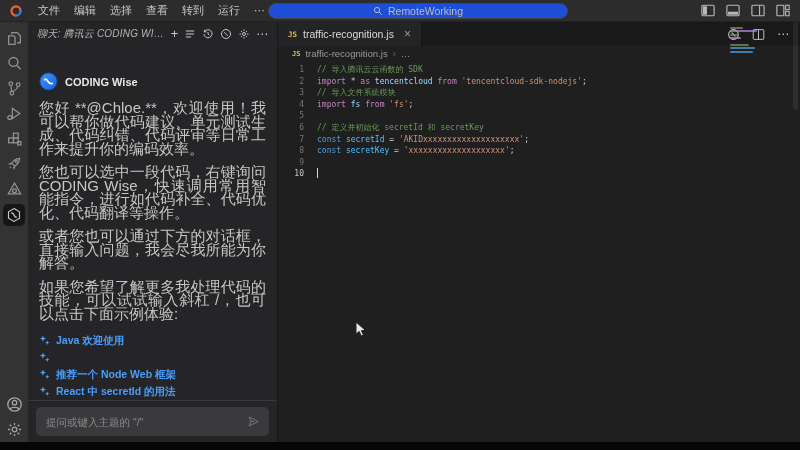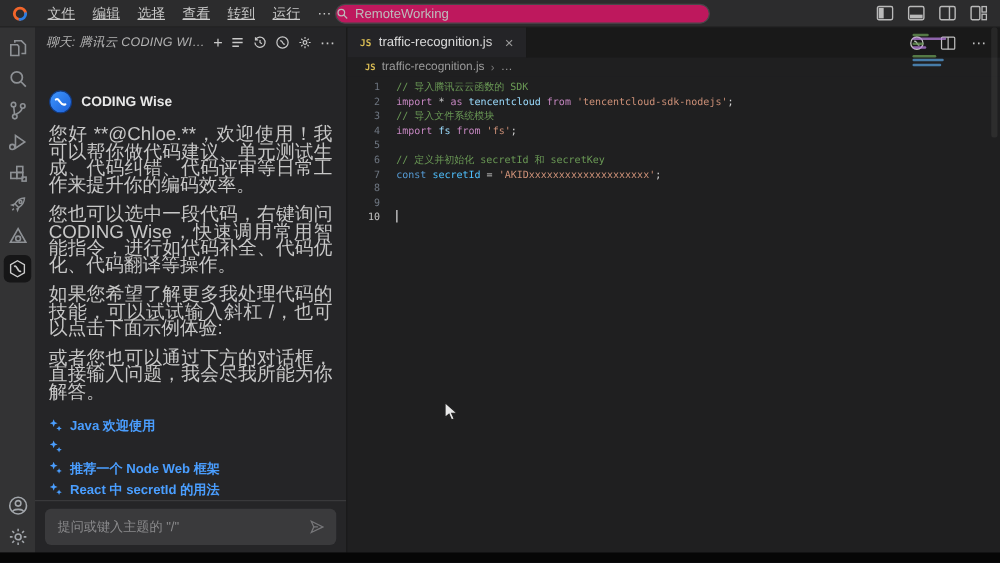--- a/index.html
+++ b/index.html
@@ -17,22 +17,22 @@
     background:#2c2c2d; display:flex; align-items:center;
     border-bottom:1px solid #222;
   }
   .tb-logo { margin:0 8px 0 9px; }
   .menu-item { font-size:11px; color:#c8c8c8; padding:0 7px; cursor:default; }
   .menu-more { font-size:11px; color:#c8c8c8; padding:0 7px; letter-spacing:1px; }
   .nav-arrow { font-size:12px; padding:0 6px; color:#c5c5c5; }
   .nav-arrow.dim { color:#696969; }
   #command-center {
     position:absolute; left:268px; top:3px; width:300px; height:16px;
-    background:#be185d; border:1px solid #47474a; border-radius:8px;
-    display:flex; align-items:center; justify-content:flex-start; gap:5px;
+    background:#1d4ed8; border:1px solid #47474a; border-radius:8px;
+    display:flex; align-items:center; justify-content:center; gap:5px;
     color:#bdbdbd; font-size:10.5px;
   }
   #layout-icons { position:absolute; right:10px; top:4px; display:flex; gap:11px; }
 
   
   #main { position:absolute; top:22px; left:0; width:800px; height:420px; display:flex; }
 
   
   #activitybar {
     width:28px; background:#333334; height:100%;
@@ -136,21 +136,21 @@
 
 <div id="window">
 
   <div id="titlebar">
     <span class="tb-logo">
       <svg width="14" height="14" viewBox="0 0 16 16">
         <path d="M13.2 8a5.2 5.2 0 1 0 -5.2 5.2" fill="none" stroke="#f2652a" stroke-width="2.6" stroke-linecap="round"></path>
         <path d="M8 13.2a5.2 5.2 0 0 0 5.2 -5.2" fill="none" stroke="#2b7de1" stroke-width="2.6" stroke-linecap="round"></path>
       </svg>
     </span>
-    <div id="menu-bar" style="display: flex; text-decoration: underline;">
+    <div id="menu-bar" style="display: flex;">
         <span class="menu-item">文件</span>
         <span class="menu-item">编辑</span>
         <span class="menu-item">选择</span>
         <span class="menu-item">查看</span>
         <span class="menu-item">转到</span>
         <span class="menu-item">运行</span>
       </div>
     <span class="menu-more">⋯</span>
     <span class="nav-arrow" style="margin-left:14px">←</span>
     <span class="nav-arrow dim">→</span>
@@ -312,22 +312,22 @@
               <circle cx="10" cy="10" r="9.2" fill="url(#avg)"></circle>
               <circle cx="10" cy="10" r="9.2" fill="none" stroke="#123a80" stroke-width="1"></circle>
               <path d="M6 8c3-2.4 3.6 6.4 8 4" fill="none" stroke="#fff" stroke-width="1.8" stroke-linecap="round"></path>
             </svg>
           </span>
           <span id="assistant-name">CODING Wise</span>
         </div>
         <div id="chat-paragraphs">
             <div class="msg-p">您好 **@Chloe.**，欢迎使用！我可以帮你做代码建议、单元测试生成、代码纠错、代码评审等日常工作来提升你的编码效率。</div>
             <div class="msg-p">您也可以选中一段代码，右键询问 CODING Wise，快速调用常用智能指令，进行如代码补全、代码优化、代码翻译等操作。</div>
+            <div class="msg-p">或者您也可以通过下方的对话框，直接输入问题，我会尽我所能为你解答。</div>
             <div class="msg-p">如果您希望了解更多我处理代码的技能，可以试试输入斜杠 /，也可以点击下面示例体验:</div>
-            <div class="msg-p">或者您也可以通过下方的对话框，直接输入问题，我会尽我所能为你解答。</div>
           </div>
         <div id="examples">
             <div class="example-row">
               <span>
                 <svg width="11" height="11" viewBox="0 0 14 14">
                   <path d="M5 .5 6.1 3.4 9 4.5 6.1 5.6 5 8.5 3.9 5.6 1 4.5 3.9 3.4Z" fill="#4a9eff"></path>
                   <path d="M10.5 7l.8 2 2 .8-2 .8-.8 2-.8-2-2-.8 2-.8Z" fill="#4a9eff"></path>
                 </svg>
               </span>
               <span class="example-label">Java 欢迎使用</span>
@@ -417,21 +417,21 @@
         <span class="bc-text">…</span>
       </div>
       <div id="code-area">
           <div class="code-row"><span class="ln">1</span><span class="code-text"><span class="tk-comment">// 导入腾讯云云函数的 SDK</span></span></div>
           <div class="code-row"><span class="ln">2</span><span class="code-text"><span class="tk-kw">import</span><span class="tk-plain"> * </span><span class="tk-kw">as</span><span class="tk-plain"> </span><span class="tk-var">tencentcloud</span><span class="tk-plain"> </span><span class="tk-kw">from</span><span class="tk-plain"> </span><span class="tk-str">'tencentcloud-sdk-nodejs'</span><span class="tk-plain">;</span></span></div>
           <div class="code-row"><span class="ln">3</span><span class="code-text"><span class="tk-comment">// 导入文件系统模块</span></span></div>
           <div class="code-row"><span class="ln">4</span><span class="code-text"><span class="tk-kw">import</span><span class="tk-plain"> </span><span class="tk-var">fs</span><span class="tk-plain"> </span><span class="tk-kw">from</span><span class="tk-plain"> </span><span class="tk-str">'fs'</span><span class="tk-plain">;</span></span></div>
           <div class="code-row"><span class="ln">5</span></div>
           <div class="code-row"><span class="ln">6</span><span class="code-text"><span class="tk-comment">// 定义并初始化 secretId 和 secretKey</span></span></div>
           <div class="code-row"><span class="ln">7</span><span class="code-text"><span class="tk-ckw">const</span><span class="tk-plain"> </span><span class="tk-cvar">secretId</span><span class="tk-plain"> = </span><span class="tk-str">'AKIDxxxxxxxxxxxxxxxxxxxx'</span><span class="tk-plain">;</span></span></div>
-          <div class="code-row"><span class="ln">8</span></div>
+          <div class="code-row"><span class="ln">8</span><span class="code-text"><span class="tk-ckw">const</span><span class="tk-plain"> </span><span class="tk-cvar">secretKey</span><span class="tk-plain"> = </span><span class="tk-str">'xxxxxxxxxxxxxxxxxxxx'</span><span class="tk-plain">;</span></span></div>
           <div class="code-row"><span class="ln">9</span></div>
           <div class="code-row"><span class="ln active">10</span><span class="caret"></span></div>
         </div>
       <div id="minimap">
           <div class="mm-row" style="width: 13px; background: rgb(106, 153, 85);"></div>
           <div class="mm-row" style="width: 27px; background: rgb(181, 126, 220);"></div>
           <div class="mm-row" style="width: 9px; background: rgb(106, 153, 85);"></div>
           <div class="mm-row" style="width: 11px; background: rgb(181, 126, 220);"></div>
           <div class="mm-row" style="width: 0px;"></div>
           <div class="mm-row" style="width: 19px; background: rgb(106, 153, 85);"></div>

